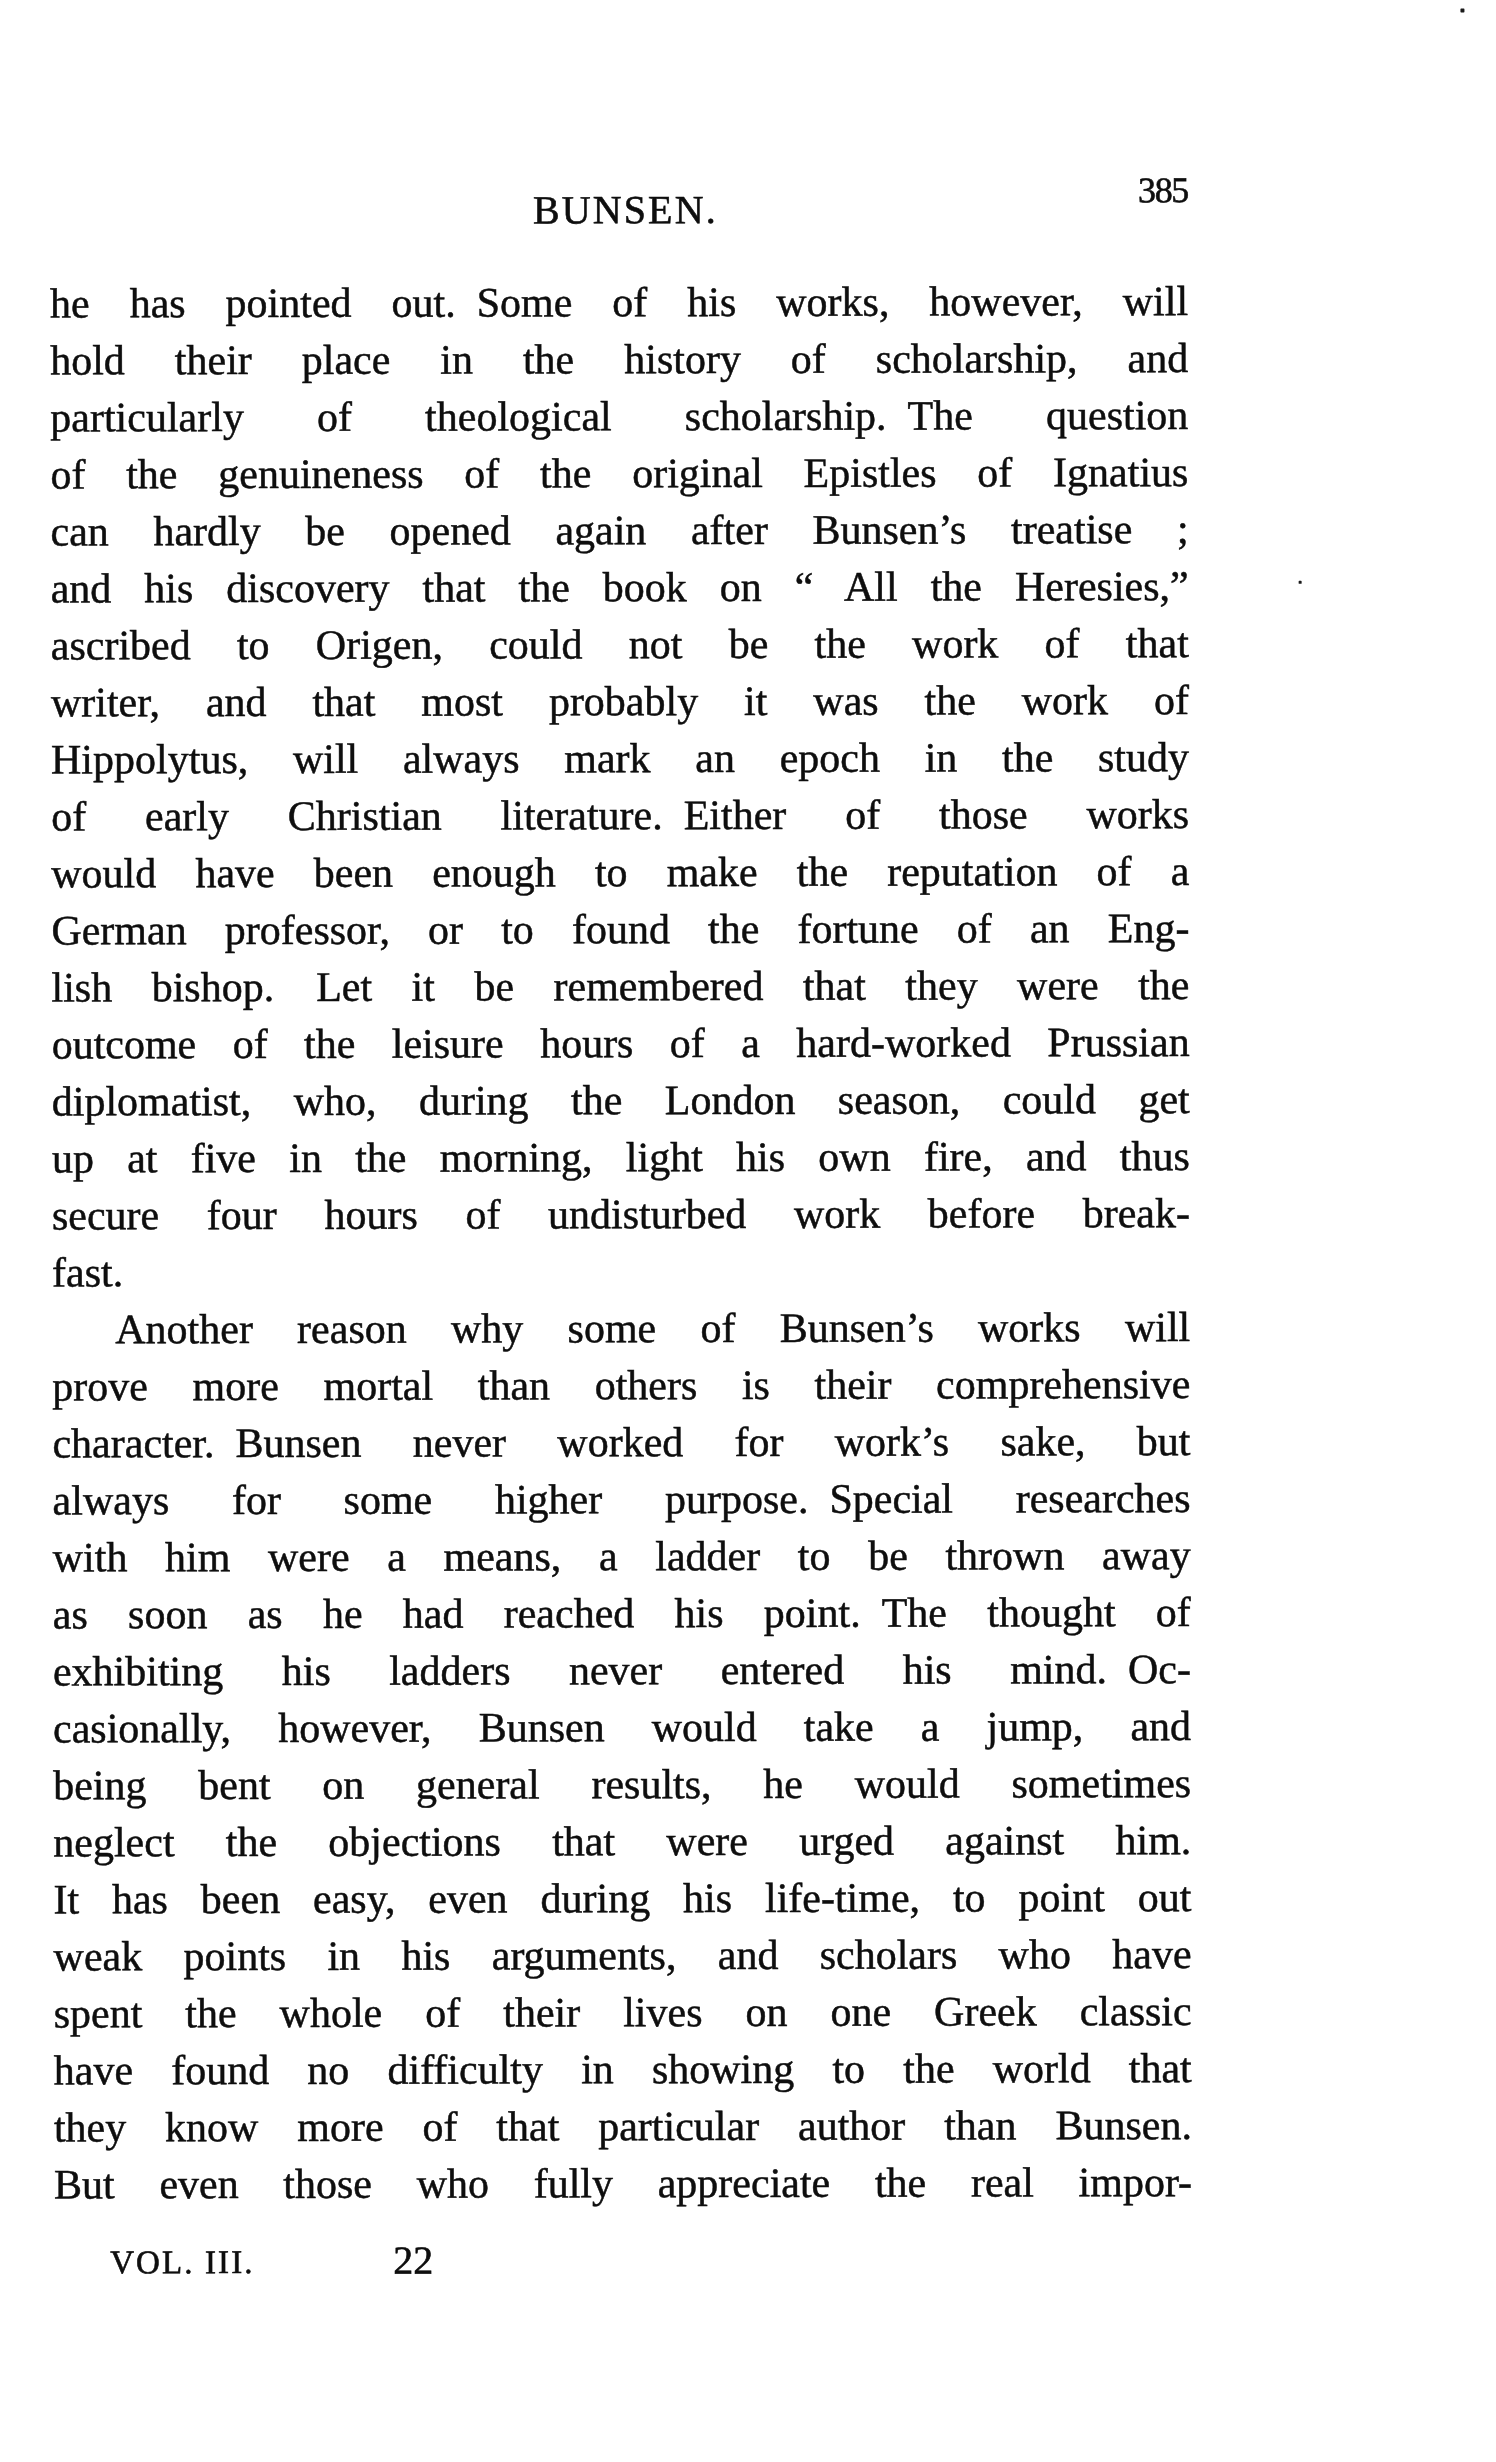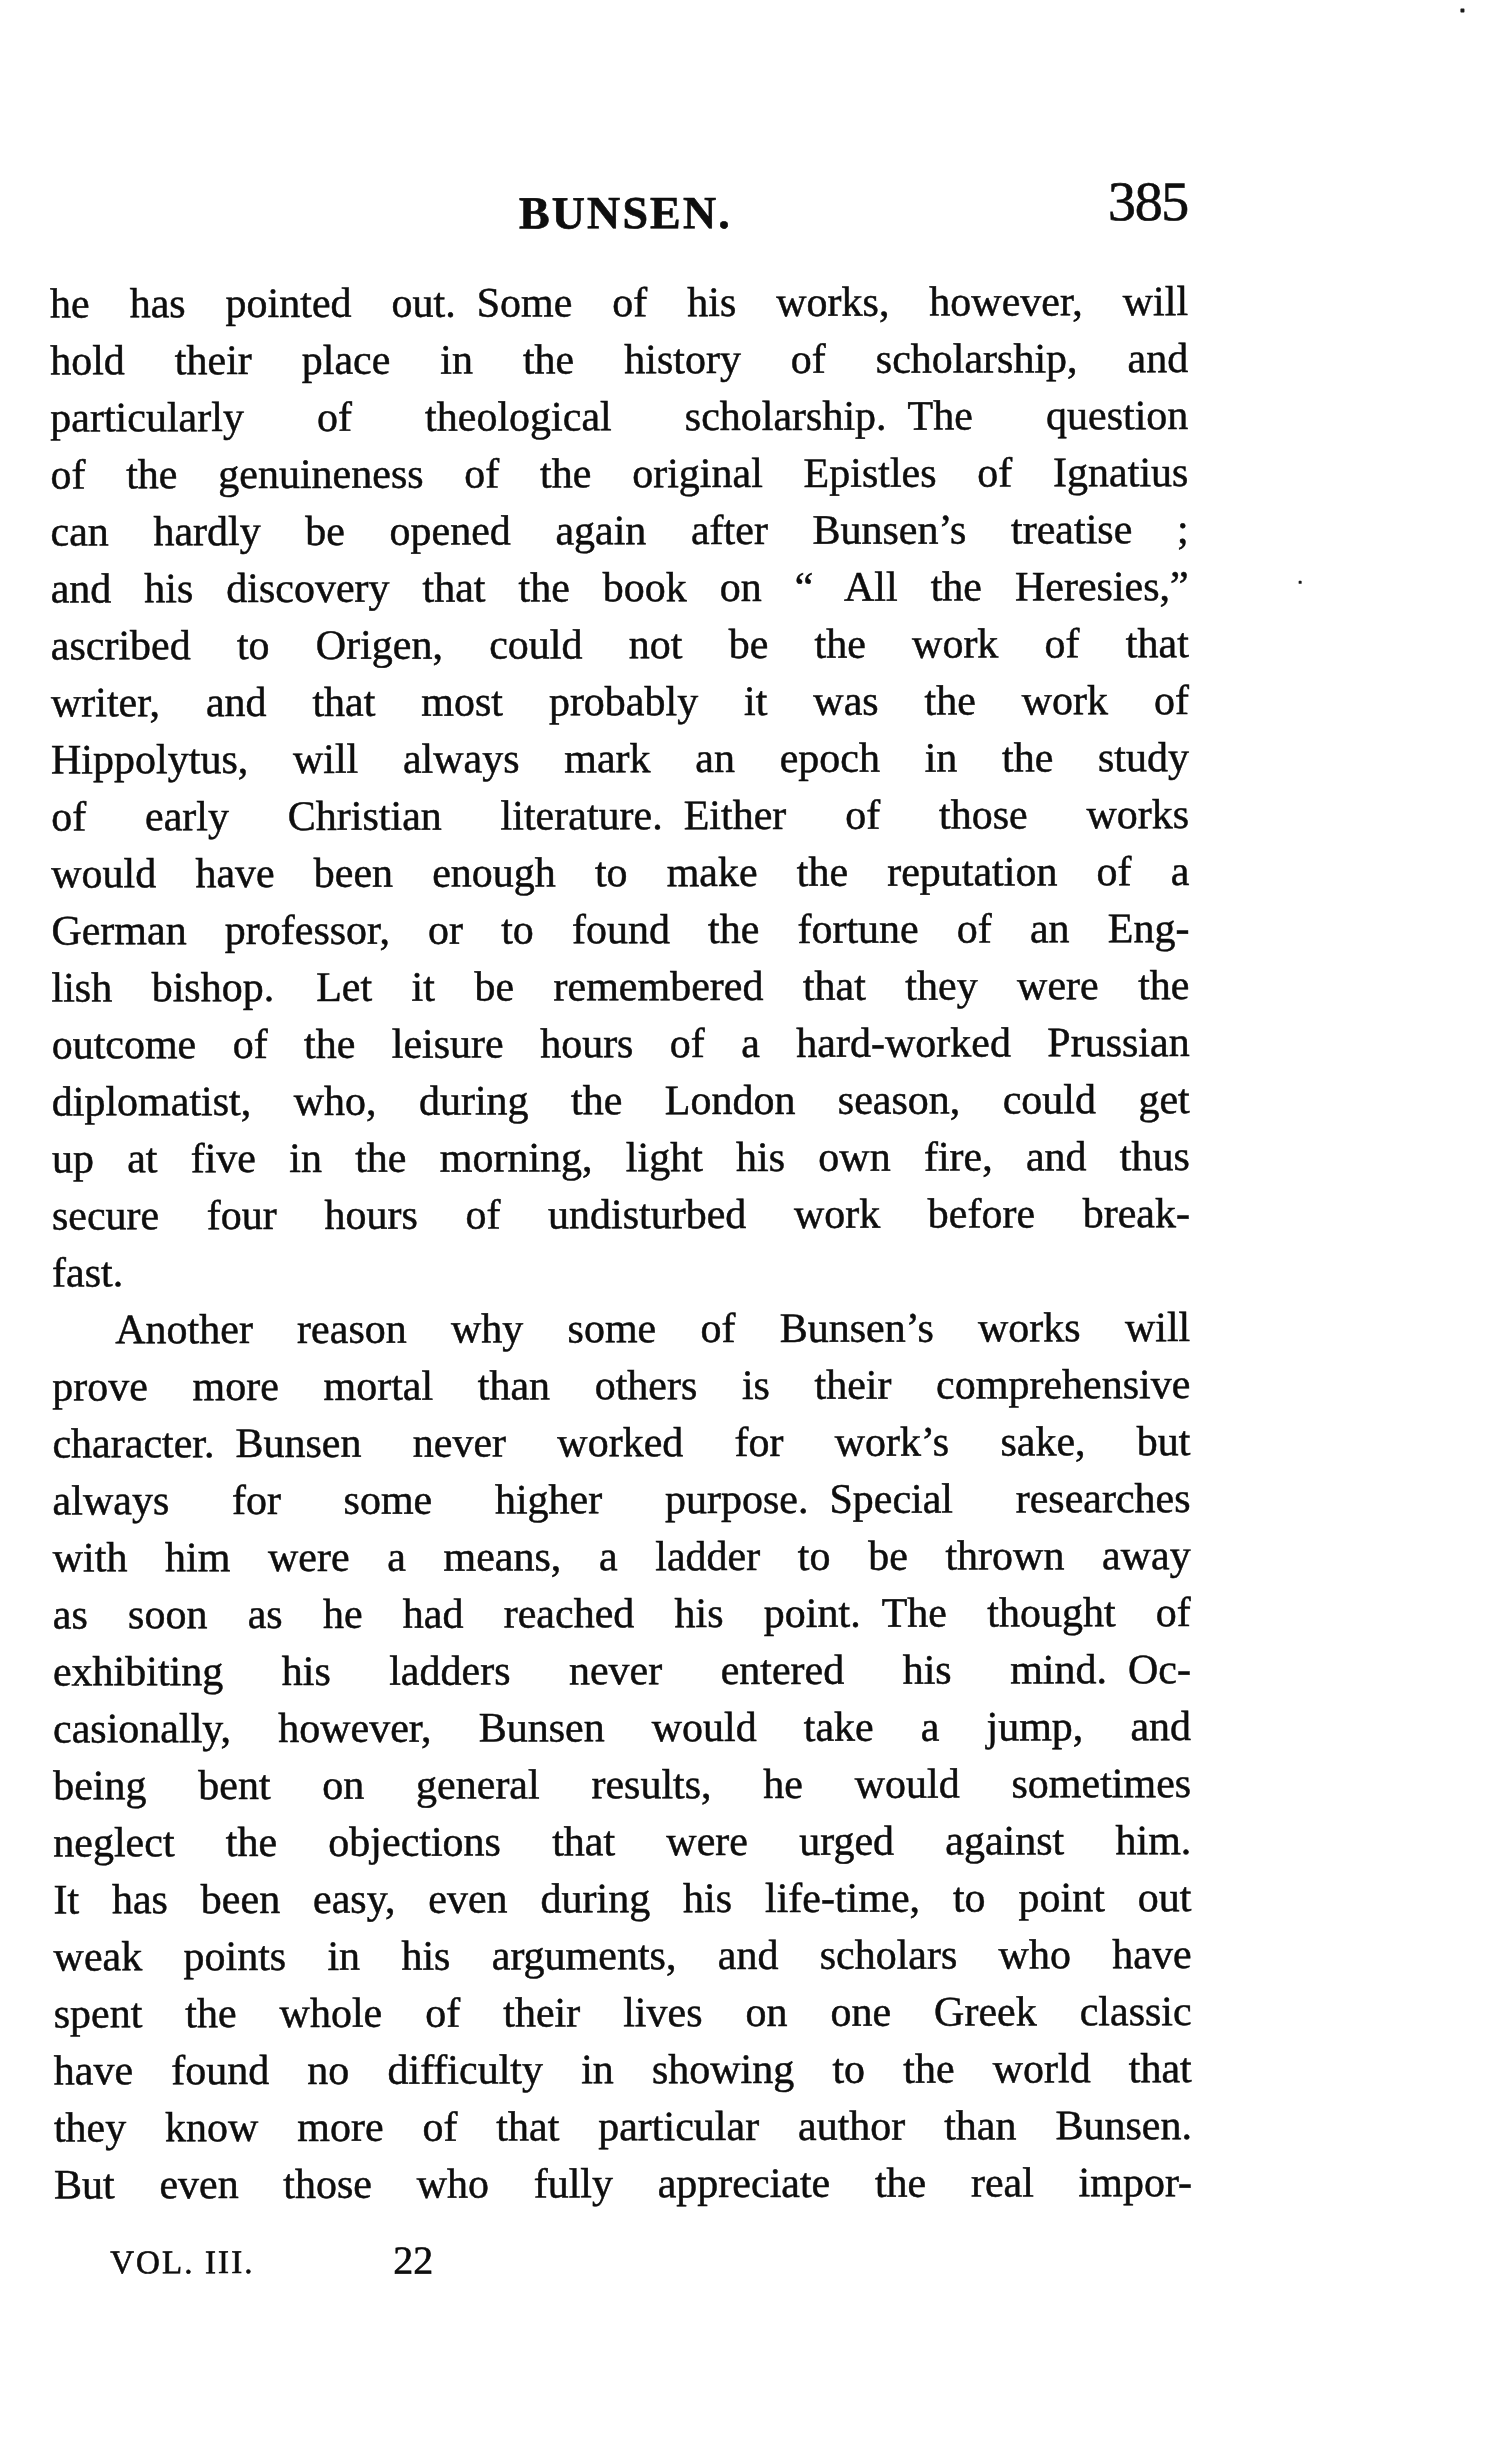--- a/index.html
+++ b/index.html
@@ -17,31 +17,30 @@
   }
   .content {
     position: absolute; inset: 0;
     transform: rotate(-0.12deg);
     transform-origin: 50% 50%;
   }
   .running-title {
     position: absolute;
     left: 516px; top: 186px; width: 223px;
     text-align: center;
-    font-size: 46px;
+    font-size: 40px;
     letter-spacing: 2.1px;
     -webkit-text-stroke: 0.6px currentColor;
     white-space: nowrap;
-    font-weight: bold;
   }
   .page-number {
     position: absolute;
     left: 1099px; top: 170px; width: 91px;
     text-align: right;
-    font-size: 56px;
+    font-size: 36px;
     letter-spacing: -1.4px;
     -webkit-text-stroke: 0.6px currentColor;
   }
   .body-text {
     position: absolute;
     left: 52px; top: 274px; width: 1138px;
     font-size: 42px;
     line-height: 57px;
     -webkit-text-stroke: 0.5px currentColor;
   }

